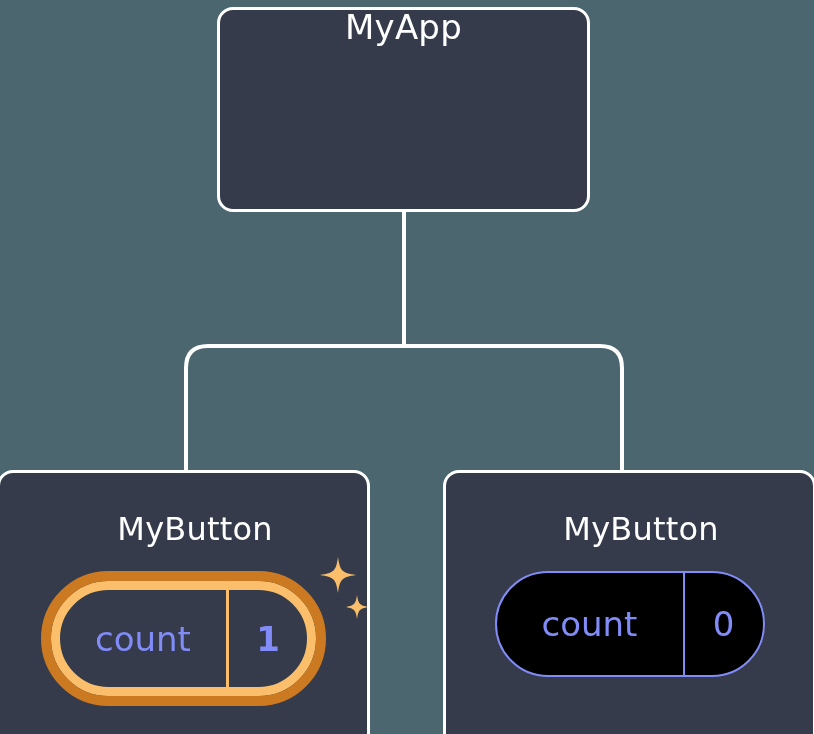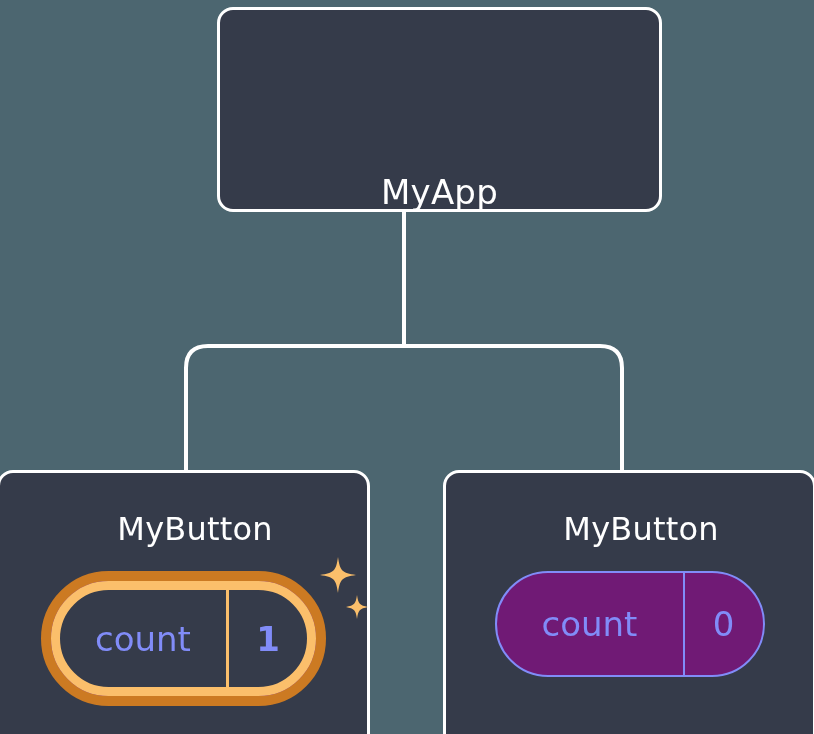--- a/index.html
+++ b/index.html
@@ -34,23 +34,23 @@
     background: #353b4a;
     border: 3px solid #ffffff;
     border-radius: 16px;
     display: flex;
     flex-direction: column;
     align-items: center;
   }
   .node-root {
     left: 217px;
     top: 7px;
-    width: 445px;
+    width: 373px;
     height: 205px;
-    justify-content: flex-end;
+    justify-content: flex-start;
   }
   .node-child {
     top: 470px;
     width: 373px;
     height: 285px;
     padding-top: 40px;
   }
   .node-child-left  { left: -3px; }
   .node-child-right { left: 443px; }
 
@@ -72,21 +72,21 @@
     position: relative;
     margin-top: 26px;
     display: flex;
     align-items: center;
   }
   .pill {
     box-sizing: border-box;
     display: flex;
     align-items: stretch;
     border-radius: 999px;
-    background: #701a75;
+    background: #000000;
   }
   
   .pill-plain {
     width: 270px;
     height: 106px;
     border: 2px solid #818cf8;
   }
   .pill-plain .pill-key,
   .pill-plain .pill-val {
     color: #818cf8;

